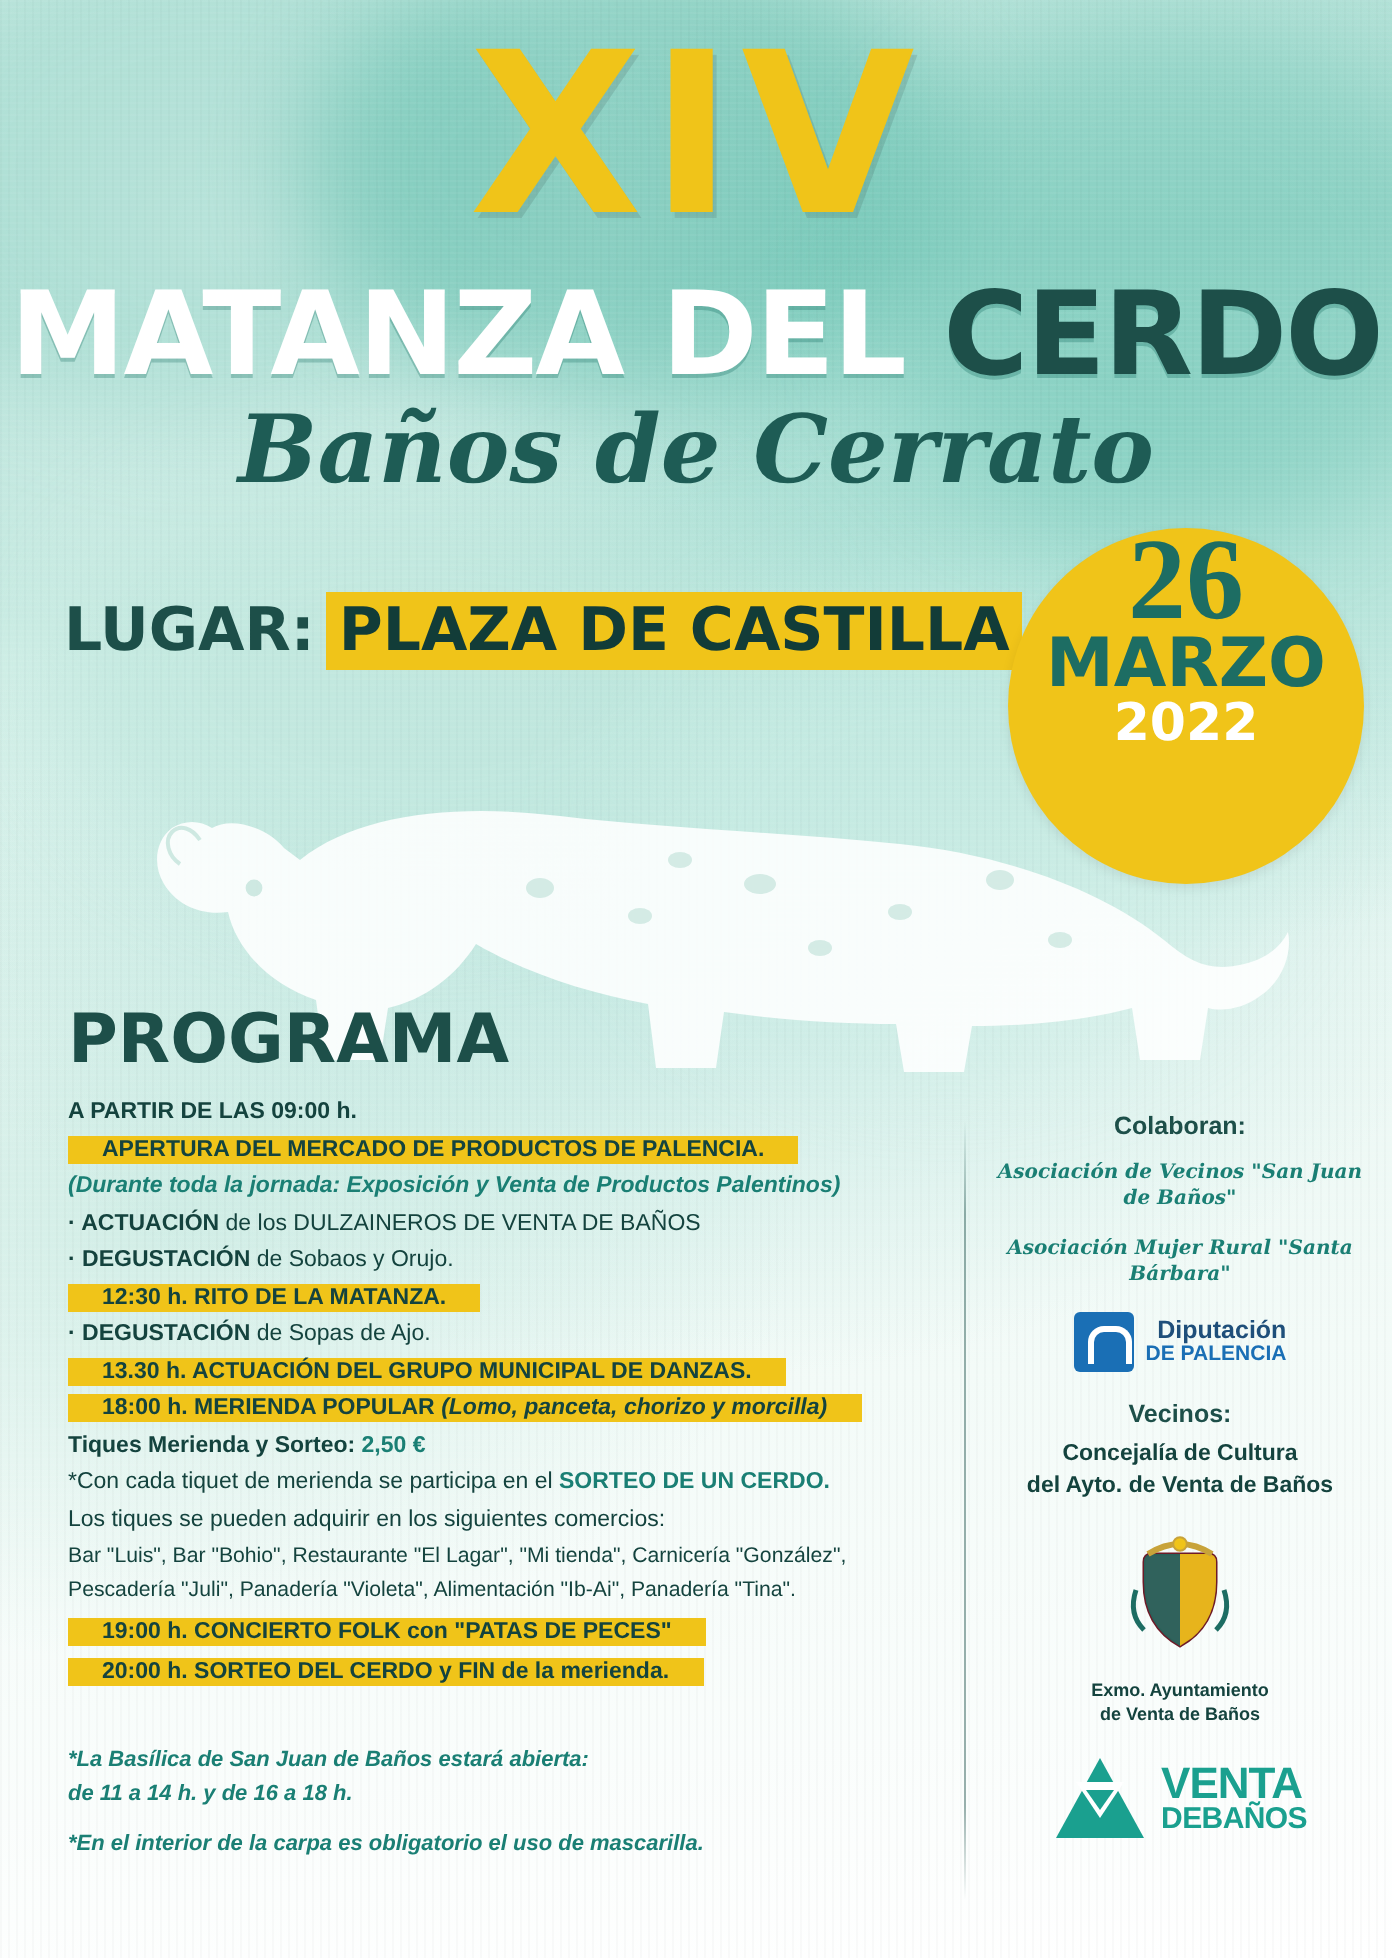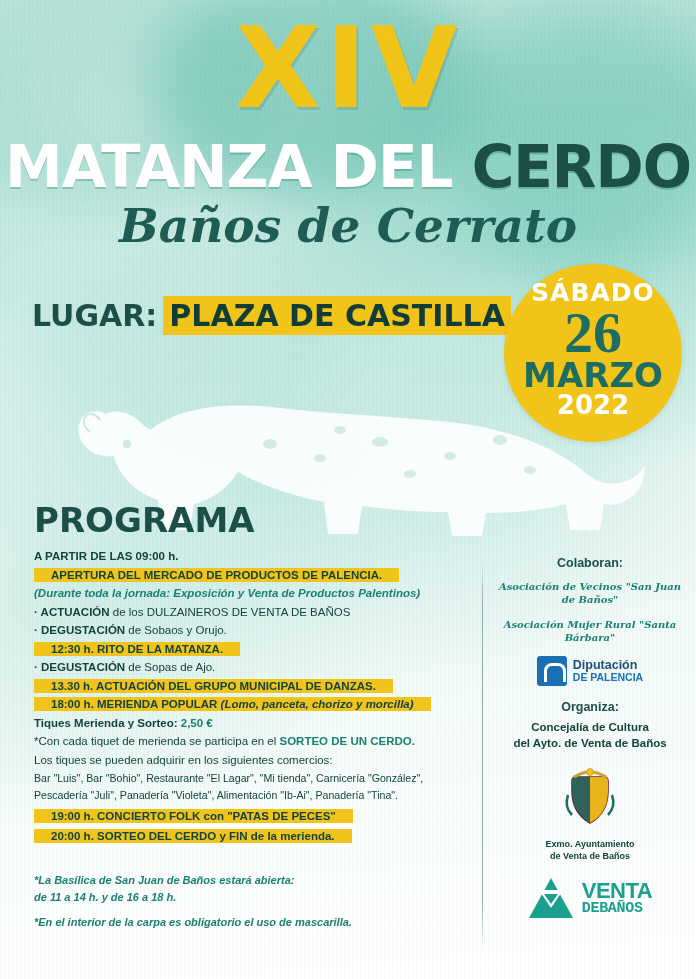--- a/index.html
+++ b/index.html
@@ -147,32 +147,32 @@
     position:absolute;left:492px;top:556px;width:196px;text-align:center;color:#14433e;
   }
   .r-head{font-size:12.5px;font-weight:bold;color:#1d4f49;margin-bottom:10px;}
   .r-assoc{font-family:"DejaVu Serif", serif;font-style:italic;font-weight:bold;font-size:10px;color:#1a7f74;margin-bottom:12px;line-height:1.3;}
   .dip{display:flex;align-items:center;justify-content:center;gap:6px;margin:8px 0 14px;}
   .dip-mark{width:30px;height:30px;background:#1a6fb5;border-radius:3px;position:relative;}
   .dip-mark:after{
     content:"";position:absolute;left:7px;top:7px;width:16px;height:16px;
     border:3px solid #ffffff;border-bottom:none;border-radius:8px 8px 0 0;
   }
-  .dip-txt{text-align:left;line-height:1.05;}
+  .dip-txt{text-align:right;line-height:1.05;}
   .dip-txt .t1{font-size:12.5px;color:#1f4f7a;font-weight:bold;}
   .dip-txt .t2{font-size:10.5px;color:#1a6fb5;font-weight:bold;}
   .r-org{font-size:12.5px;font-weight:bold;color:#1d4f49;margin:6px 0 6px;}
   .r-org-sub{font-size:11.5px;font-weight:bold;color:#14433e;line-height:1.35;margin-bottom:10px;}
   .shield{margin:4px auto 4px;width:56px;height:66px;}
   .r-ayto{font-size:9px;font-weight:bold;color:#14433e;line-height:1.3;margin-bottom:14px;}
   .venta{display:flex;align-items:center;justify-content:center;gap:8px;margin-top:6px;}
   .venta-txt{text-align:left;line-height:.98;}
   .venta-txt .v1{font-family:Liberation Sans, sans-serif;font-weight:bold;font-size:22px;color:#1d4f49;letter-spacing:-.5px;}
   .venta-txt .v1 span{color:#1aa08f;}
-  .venta-txt .v2{font-family:Liberation Mono, monospace;font-weight:bold;font-size:15px;color:#1d4f49;letter-spacing:-.3px;}
+  .venta-txt .v2{font-family:Liberation Sans, sans-serif;font-weight:bold;font-size:15px;color:#1d4f49;letter-spacing:-.3px;}
   .venta-txt .v2 span{color:#1aa08f;}
 </style>
 </head>
 <body>
 
 <div class="poster">
   <div class="wash w1"></div>
   <div class="wash w2"></div>
   <div class="wash w3"></div>
   <div class="wash w4"></div>
@@ -187,21 +187,20 @@
   <span class="dark">CERDO</span>
 </div>
 
 <div class="subtitle">Baños de Cerrato</div>
 
 <div class="lugar">
   <span>LUGAR:</span><span class="hl">PLAZA DE CASTILLA</span>
 </div>
 
 <div class="datebadge">
-  <div class="d1">SÁBADO</div>
   <div class="d2">26</div>
   <div class="d3">MARZO</div>
   <div class="d4">2022</div>
 </div>
 
 <svg class="pig" viewBox="0 0 640 140" xmlns="http://www.w3.org/2000/svg">
   <path fill="#ffffff" opacity="0.92" d="M120,30 C150,6 200,2 250,8 C300,14 360,16 420,22 C470,27 520,44 552,70 C566,82 576,86 592,82 C602,80 610,74 614,66 C616,76 612,90 600,98 C592,104 582,106 574,104 L570,130 L540,130 L536,104 C514,110 486,113 456,113 L452,136 L422,136 L418,112 C392,112 360,110 332,106 L328,134 L298,134 L294,102 C262,96 232,86 208,72 C198,88 182,100 164,104 L160,130 L132,130 L128,100 C104,92 88,74 84,56 C70,58 58,52 52,42 C46,32 48,20 56,14 C62,10 70,10 76,14 C86,8 104,14 112,24 Z"></path>
   <circle cx="97" cy="44" r="4.2" fill="#cfe9e2"></circle>
   <path d="M70,20 C66,14 60,12 56,16 C52,20 54,28 60,32" fill="none" stroke="#cfe9e2" stroke-width="2"></path>
   <g fill="#cfe9e2" opacity="0.85">
@@ -252,21 +251,21 @@
   <div class="r-assoc">Asociación Mujer Rural "Santa Bárbara"</div>
 
   <div class="dip">
     <div class="dip-mark"></div>
     <div class="dip-txt">
       <div class="t1">Diputación</div>
       <div class="t2">DE PALENCIA</div>
     </div>
   </div>
 
-  <div class="r-org">Organiza:</div>
+  <div class="r-org">Vecinos:</div>
   <div class="r-org-sub">
     <div>Concejalía de Cultura</div>
     <div>del Ayto. de Venta de Baños</div>
   </div>
 
   <svg class="shield" viewBox="0 0 56 66" xmlns="http://www.w3.org/2000/svg">
     <path d="M10,26 L10,16 Q10,12 14,12 L42,12 Q46,12 46,16 L46,26 Q46,48 28,58 Q10,48 10,26 Z" fill="#9d2235" stroke="#6e1a27" stroke-width="1.5"></path>
     <path d="M10,26 L10,16 Q10,12 14,12 L28,12 L28,58 Q10,48 10,26 Z" fill="#1d6d63" opacity=".85"></path>
     <path d="M28,12 L42,12 Q46,12 46,16 L46,26 Q46,44 34,54 L28,58 Z" fill="#f0c419" opacity=".9"></path>
     <path d="M12,12 Q28,2 44,12" fill="none" stroke="#c8a33a" stroke-width="3"></path>

